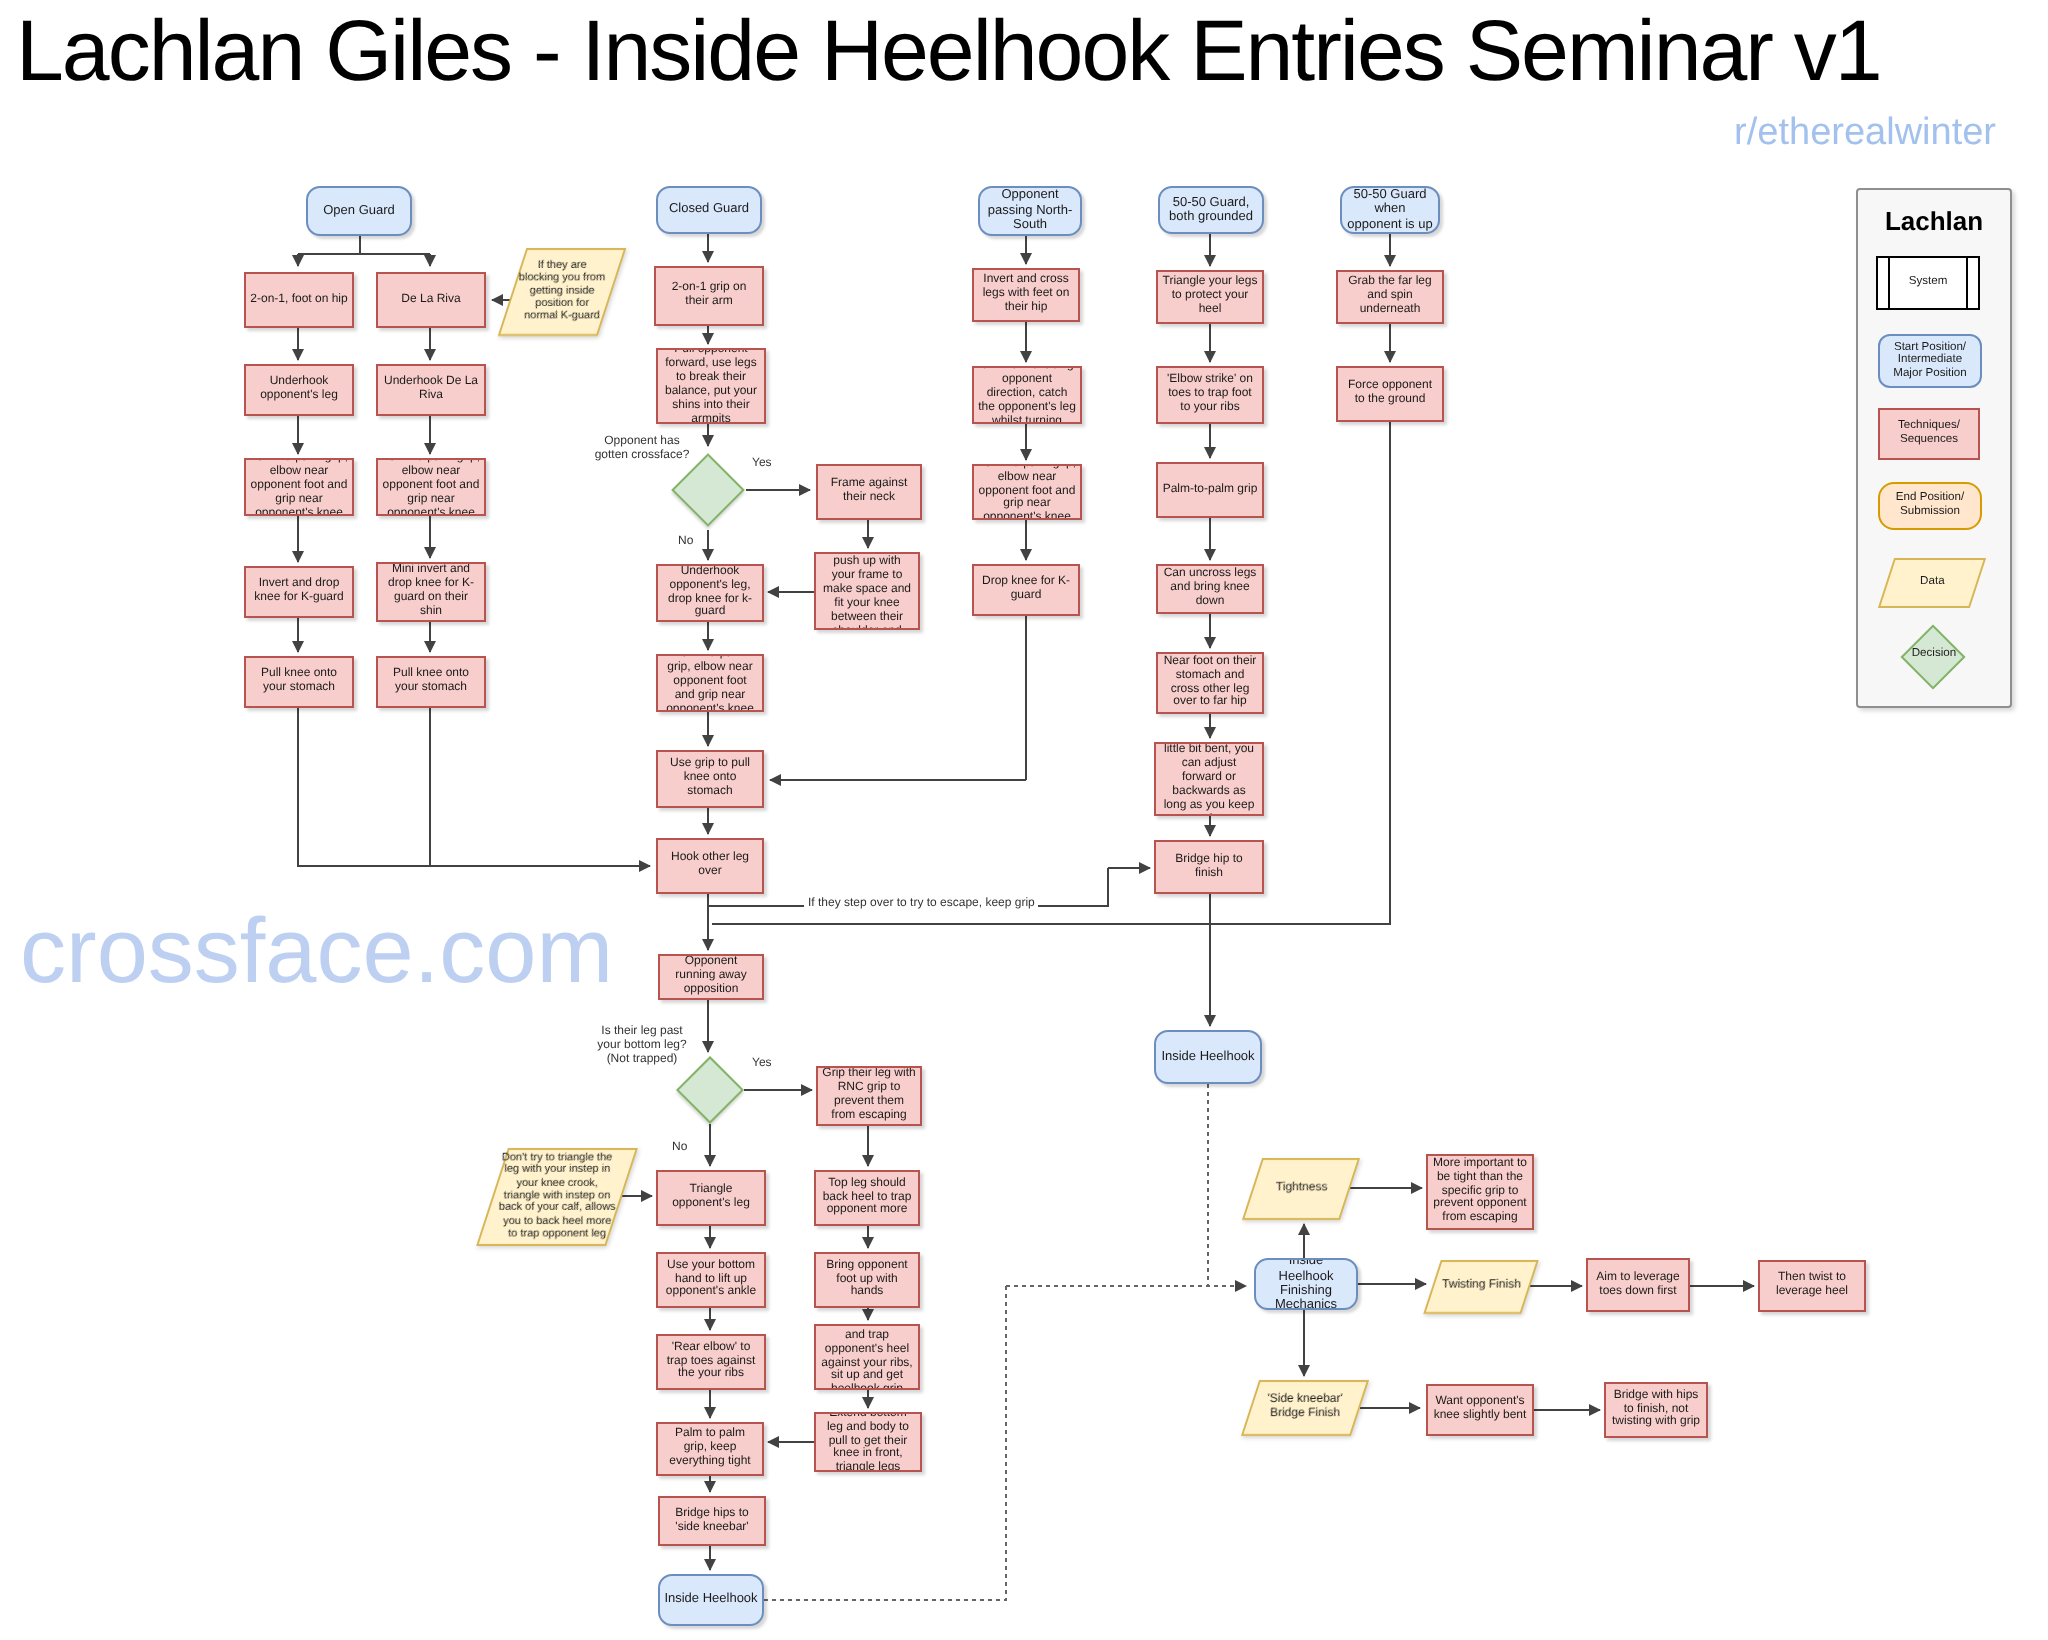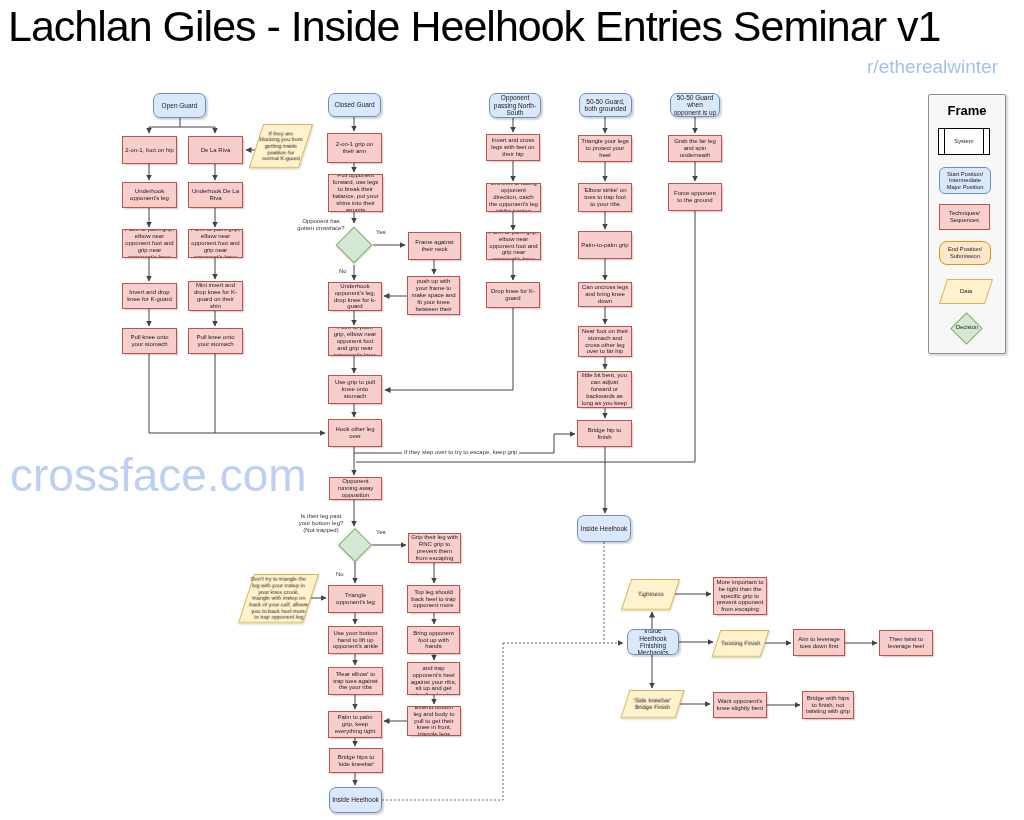--- a/index.html
+++ b/index.html
@@ -320,21 +320,21 @@
     <span>'Side kneebar' Bridge Finish</span>
   </div>
 <div class="node tech" style="left:713px;top:692px;width:54px;height:26px">
     <span>Want opponent's knee slightly bent</span>
   </div>
 <div class="node tech" style="left:802px;top:691px;width:52px;height:28px">
     <span>Bridge with hips to finish, not twisting with grip</span>
   </div>
 
 <div class="legend">
-  <div class="ltitle">Frame</div>
+  <div class="ltitle">Lachlan</div>
   <div class="lshape lsystem" style="left:9px;top:33px;width:52px;height:27px">
     <span class="bar" style="left:5px"></span>
     <span class="bar" style="right:5px"></span>
     <span>System</span>
   </div>
   <div class="lshape lstart" style="left:10px;top:72px;width:52px;height:27px">
       <span>Start Position/ Intermediate Major Position</span>
     </div>
   <div class="lshape ltech" style="left:10px;top:109px;width:51px;height:26px">
       <span>Techniques/ Sequences</span>

